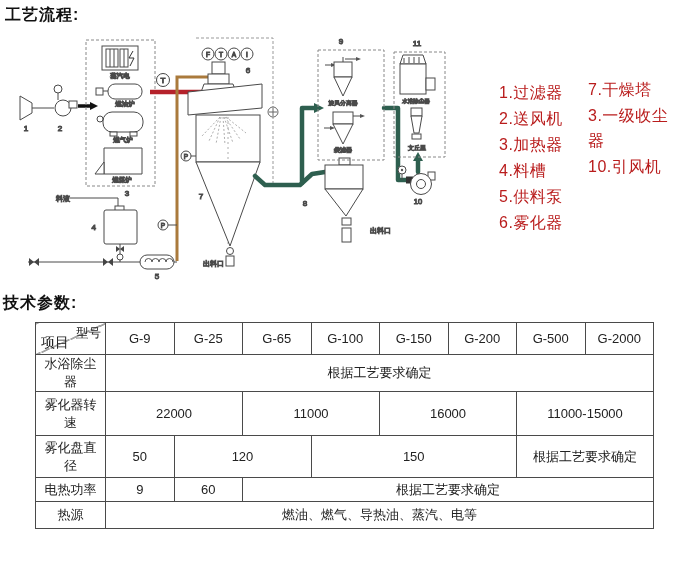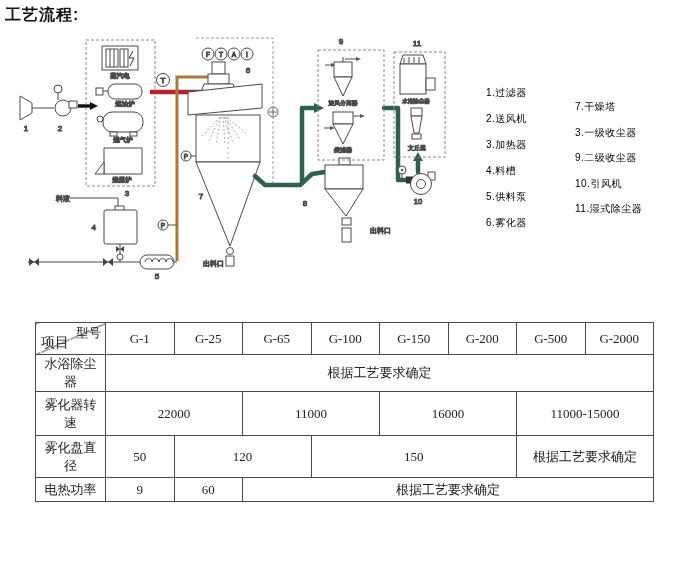--- a/index.html
+++ b/index.html
@@ -3,26 +3,26 @@
 <meta charset="utf-8">
 <style>
   html,body{margin:0;padding:0;background:#fff;}
   .page{position:relative;width:680px;height:570px;background:#fff;overflow:hidden;
         font-family:"Liberation Sans",sans-serif;}
   .sec-title{position:absolute;margin:0;font-size:16px;font-weight:bold;color:#111;
              font-family:"Liberation Sans",sans-serif;letter-spacing:1px;}
   #title-process{left:5px;top:5px;}
   #title-params{left:3px;top:293px;}
   #flow-svg{position:absolute;left:0;top:0;width:680px;height:300px;}
-  .legend-col{position:absolute;font-size:10px;color:#000000;line-height:26px;letter-spacing:.5px;}
+  .legend-col{position:absolute;font-size:16px;color:#b91c1c;line-height:26px;letter-spacing:.5px;margin-left:13px;}
   #legend-1{left:486px;top:80px;}
-  #legend-2{left:575px;top:94px;line-height:25.6px;}
+  #legend-2{left:575px;top:77px;line-height:25.6px;}
   .tbl-wrap{position:absolute;left:35px;top:322px;}
   table.spec{border-collapse:collapse;table-layout:fixed;width:618px;background:#fff;
-             font-family:Liberation Serif, serif;font-size:13px;color:#222;border-radius:31px;}
+             font-family:Liberation Sans, sans-serif;font-size:13px;color:#222;border-radius:31px;}
   table.spec td{border:1px solid #4a4a4a;text-align:center;vertical-align:middle;
                 padding:0 6px;overflow:hidden;}
   td.corner{position:relative;padding:0;
      background:linear-gradient(to bottom right,#fff 49.3%,#4a4a4a 49.3%,#4a4a4a 50.8%,#fff 50.8%);}
   .c-top{position:absolute;top:2px;right:4px;font-size:12.5px;}
   .c-bottom{position:absolute;bottom:2px;left:5px;font-size:14px;}
   text{font-family:"Liberation Sans",sans-serif;fill:#333;}
 </style>
 </head>
 <body>
@@ -252,46 +252,45 @@
     <div>1.过滤器</div>
     <div>2.送风机</div>
     <div>3.加热器</div>
     <div>4.料槽</div>
     <div>5.供料泵</div>
     <div>6.雾化器</div>
   </div>
   <div class="legend-col" id="legend-2">
     <div>7.干燥塔</div>
     <div>3.一级收尘器</div>
-    <div>9.二级收尘器</div>
     <div>10.引风机</div>
-    <div>11.湿式除尘器</div>
   </div>
 
+  <h1 class="sec-title" id="title-params">技术参数:</h1>
 
   <div class="tbl-wrap">
     <table class="spec">
       <colgroup>
         <col style="width:70px">
           <col style="width:68.5px">
           <col style="width:68.5px">
           <col style="width:68.5px">
         <col style="width:68.5px">
           <col style="width:68.5px">
           <col style="width:68.5px">
           <col style="width:68.5px">
         <col style="width:68.5px">
       </colgroup>
       <tbody>
           <tr style="height:32px">
         <td class="corner">
           <span class="c-top">型号</span>
           <span class="c-bottom">项目</span>
         </td>
-        <td>G-1</td>
+        <td>G-9</td>
         <td>G-25</td>
         <td>G-65</td>
         <td>G-100</td>
         <td>G-150</td>
         <td>G-200</td>
         <td>G-500</td>
         <td>G-2000</td>
       </tr>
       <tr style="height:22px">
         <td>水浴除尘器</td>
@@ -310,17 +309,21 @@
         <td colspan="2">120</td>
         <td colspan="3">150</td>
         <td colspan="2">根据工艺要求确定</td>
       </tr>
       <tr style="height:24px">
         <td>电热功率</td>
         <td>9</td>
         <td>60</td>
         <td colspan="6">根据工艺要求确定</td>
       </tr>
+      <tr style="height:27px">
+        <td>热源</td>
+        <td colspan="8">燃油、燃气、导热油、蒸汽、电等</td>
+      </tr>
     </tbody>
       </table>
   </div>
 
 </div>
 
 </body></html>

